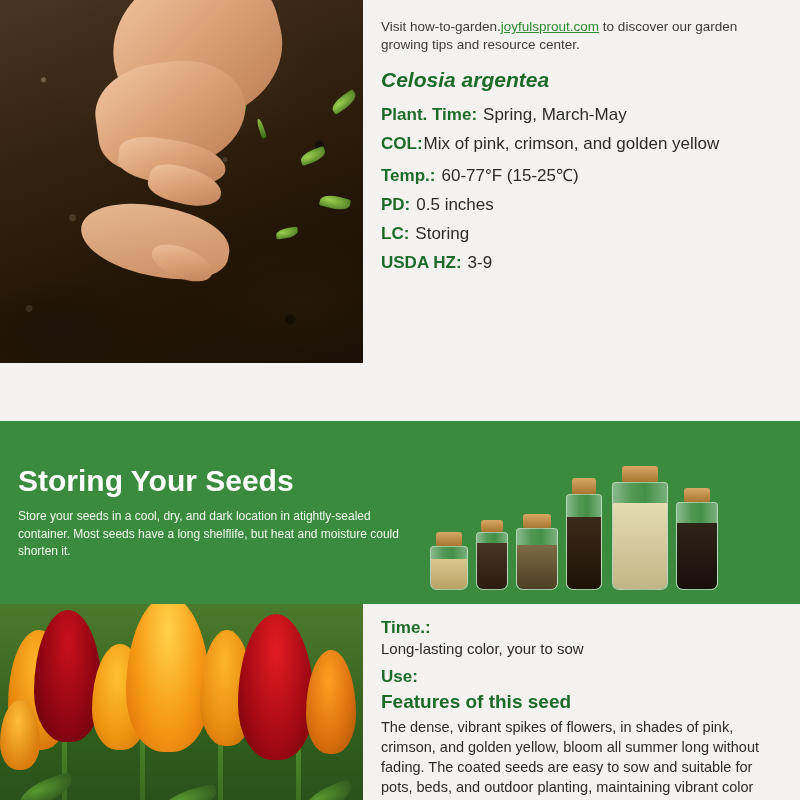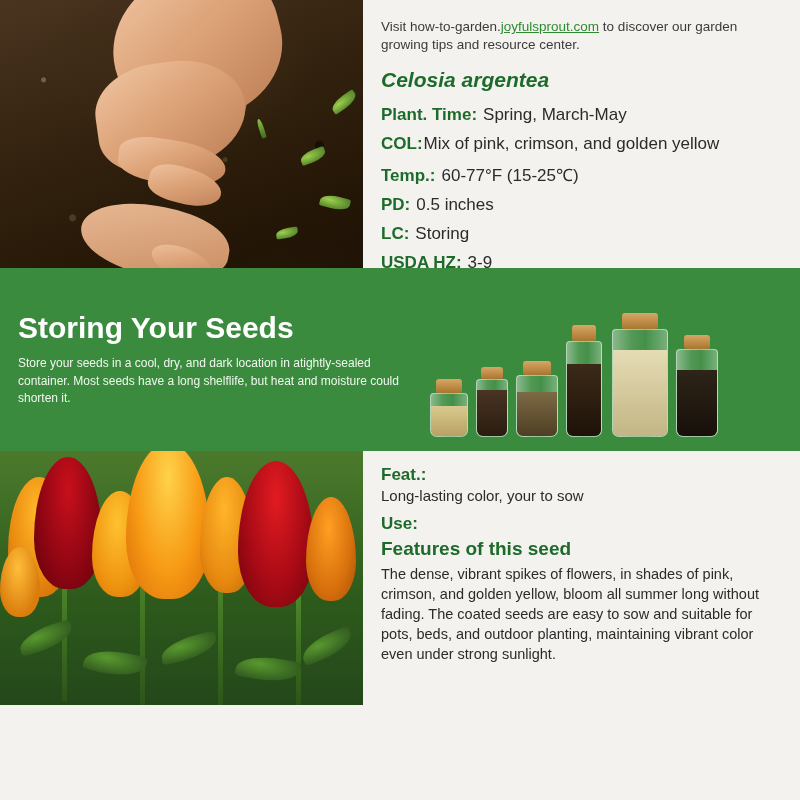--- a/index.html
+++ b/index.html
@@ -5,21 +5,21 @@
   * { box-sizing: border-box; margin: 0; padding: 0; }
   html, body {
     width: 800px; height: 800px;
     font-family: "Liberation Sans", sans-serif;
     background: #f4f2ee;
     overflow: hidden;
   }
   .page { position: relative; width: 800px; height: 800px; }
 
   
-  .top { display: flex; height: 268px; }
+  .top { display: flex; height: 421px; }
   .top-photo {
     width: 363px; height: 363px;
     position: relative; overflow: hidden;
     background: #3a2a1b;
   }
   
   .soil-base {
     position: absolute; inset: 0;
     background:
       radial-gradient(ellipse 120px 70px at 60px 330px, #1d1208 0%, rgba(29,18,8,0) 70%),
@@ -292,21 +292,21 @@
       <div class="plume" style="left:34px; top:6px; width:68px; height:132px; background:radial-gradient(ellipse at 50% 25%, #c8101c, #8d0512 60%, #5e030c 100%);"></div>
       <div class="plume" style="left:92px; top:40px; width:56px; height:106px; background:radial-gradient(ellipse at 45% 30%, #ffc22f, #ef9410 60%, #c96c07 100%);"></div>
       <div class="plume" style="left:126px; top:-8px; width:84px; height:156px; background:radial-gradient(ellipse at 50% 22%, #ffd24a, #f79a14 55%, #d96d08 100%);"></div>
       <div class="plume" style="left:200px; top:26px; width:54px; height:116px; background:radial-gradient(ellipse at 45% 28%, #ffb52a, #e88a10 60%, #bb5e06 100%);"></div>
       <div class="plume" style="left:238px; top:10px; width:76px; height:146px; background:radial-gradient(ellipse at 50% 25%, #e21b21, #a60a15 58%, #6d040c 100%);"></div>
       <div class="plume" style="left:306px; top:46px; width:50px; height:104px; background:radial-gradient(ellipse at 45% 30%, #ff9f22, #d8700d 60%, #a5500a 100%);"></div>
       <div class="plume" style="left:0px; top:96px; width:40px; height:70px; background:radial-gradient(ellipse at 45% 30%, #ffbe3a, #da7d0d 70%);"></div>
     </div>
 
     <div class="bottom-info">
-      <div class="lab">Feat.:</div>
+      <div class="lab">Time.:</div>
       <div class="val">Long-lasting color, your to sow</div>
 
       <div class="lab">Use:</div>
 
       <div class="feat-title">Features of this seed</div>
       <div class="feat-body">The dense, vibrant spikes of flowers, in shades of pink, crimson, and golden yellow, bloom all summer long without fading. The coated seeds are easy to sow and suitable for pots, beds, and outdoor planting, maintaining vibrant color even under strong sunlight.</div>
     </div>
   </div>
 
 </div>

